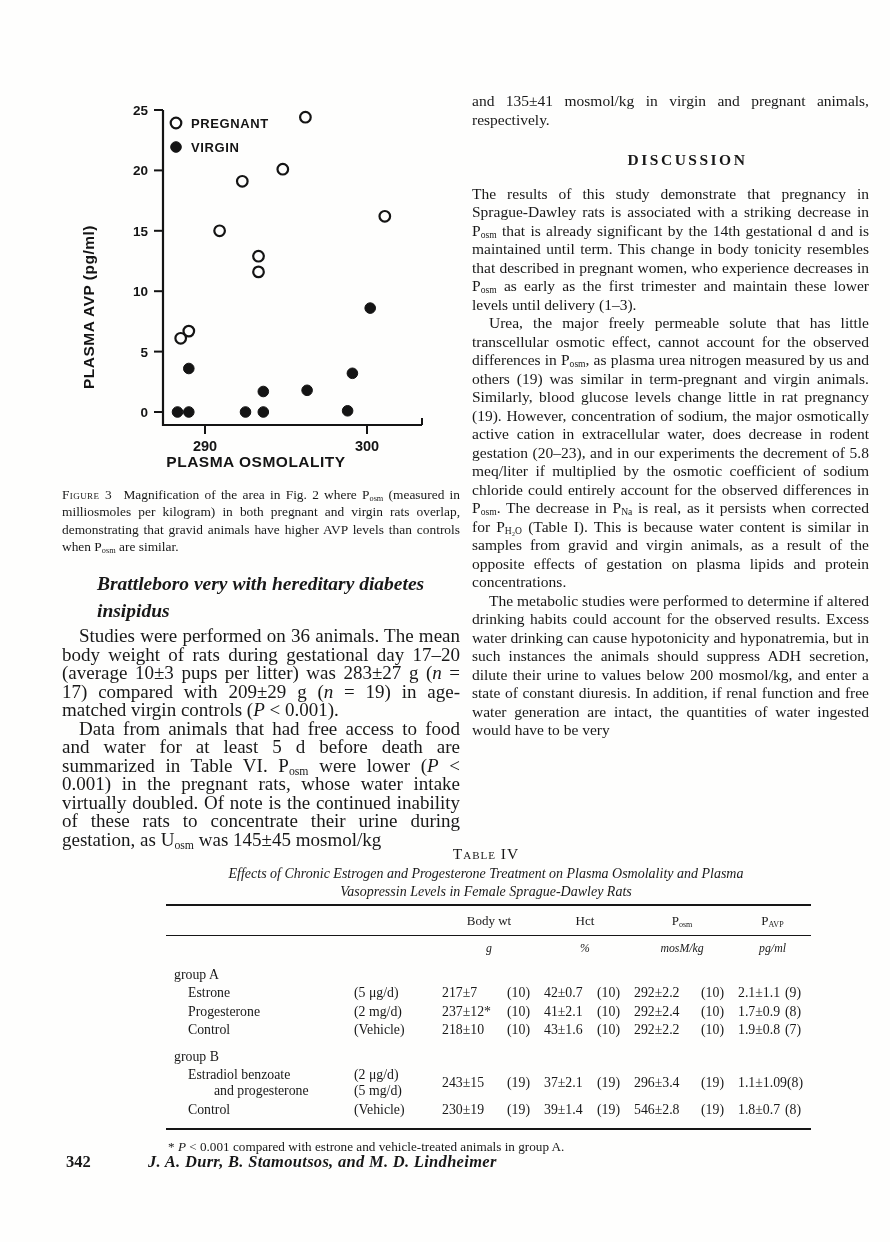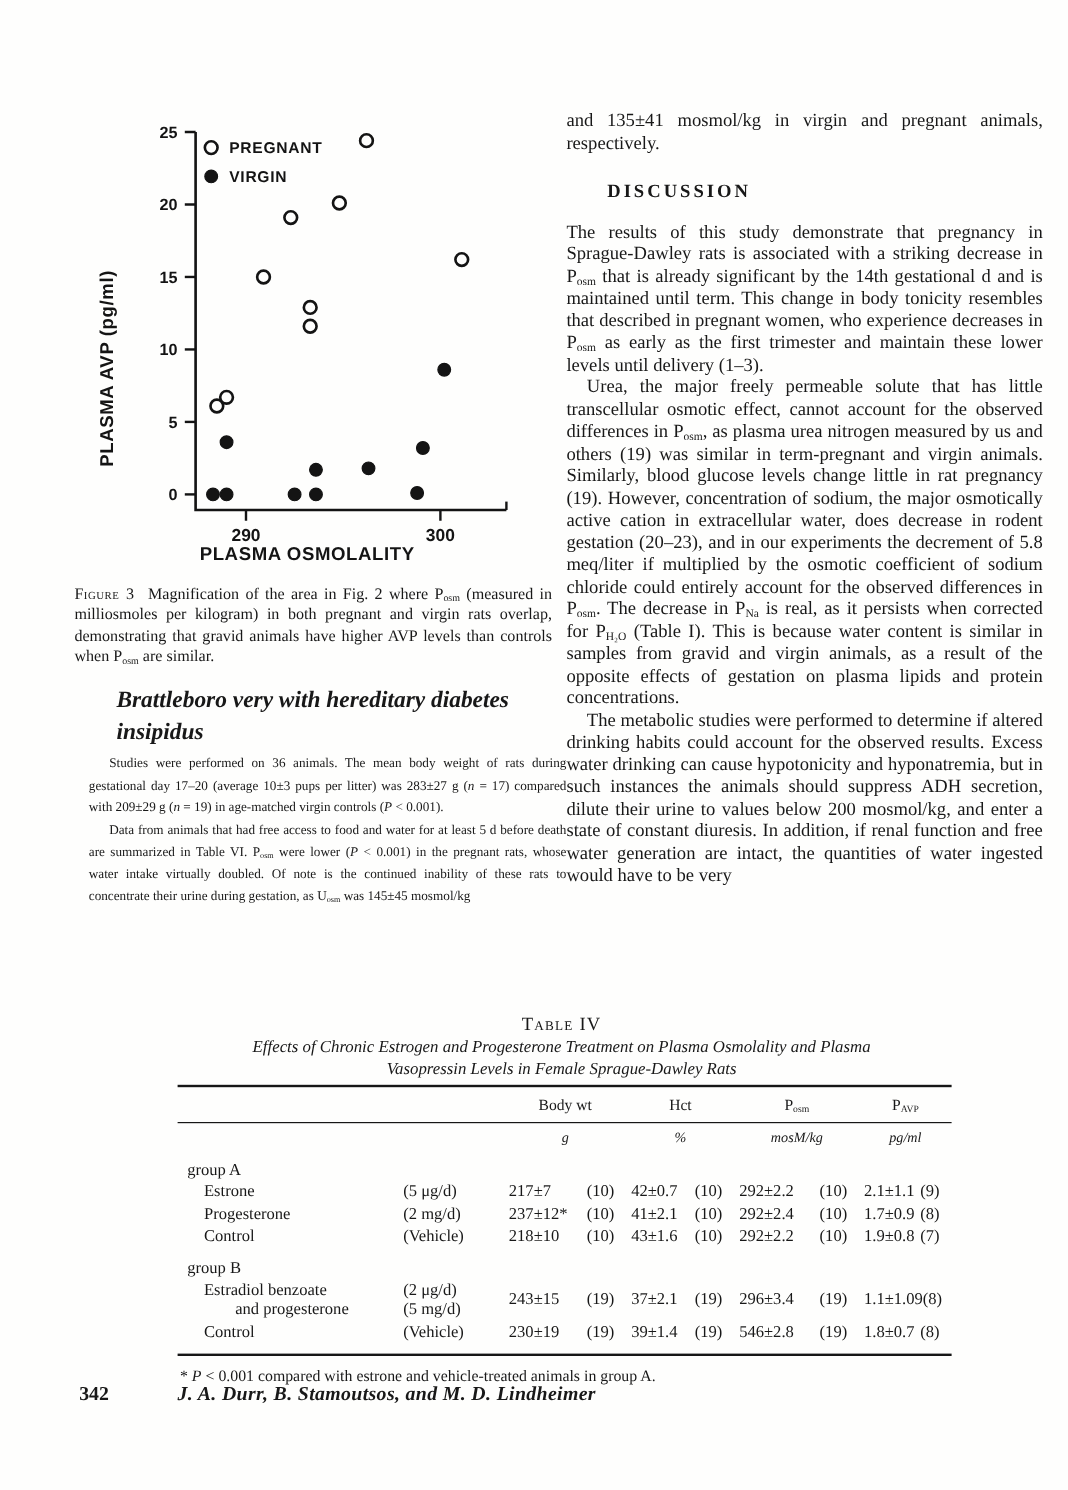--- a/index.html
+++ b/index.html
@@ -17,35 +17,35 @@
   .legend-text{font:bold 13px "Liberation Sans",sans-serif;fill:#141414;letter-spacing:.6px;}
 
   
   .caption{position:absolute;left:62px;top:486px;width:398px;
            font-size:13.4px;line-height:17.3px;text-align:justify;}
   .figlabel{font-variant:small-caps;letter-spacing:.4px;}
   .figlabel:after{content:"\00a0\00a0";}
   .sect-head{position:absolute;left:97px;top:570px;width:352px;
              font-style:italic;font-weight:bold;font-size:19.5px;line-height:27px;}
   .leftflow{position:absolute;left:62px;top:627px;width:398px;
-            font-size:11px;line-height:18.5px;text-align:justify;margin-left:12px;}
+            font-size:19px;line-height:18.5px;text-align:justify;}
   .leftflow p{margin:0;text-indent:17px;}
 
   
   .rightflow{position:absolute;left:472px;top:92px;width:397px;
              font-size:15.5px;line-height:18.5px;text-align:justify;}
   .rightflow p{margin:0;}
   .rightflow p.indent{text-indent:17px;}
   .disc-head{margin:22px 0 15px 34px;font-weight:bold;font-size:15.5px;
-             letter-spacing:2.5px;text-align:left;}
+             letter-spacing:2.5px;text-align:center;}
 
   sub{font-size:.62em;line-height:0;vertical-align:-0.25em;}
 
   
-  .tablewrap{position:absolute;left:125px;top:845px;width:686px;}
+  .tablewrap{position:absolute;left:143px;top:845px;width:686px;}
   .ttitle{text-align:center;font-variant:small-caps;font-size:15.5px;letter-spacing:1px;}
   .tsubtitle{width:545px;margin:2px auto 0 auto;text-align:center;
              font-style:italic;font-size:14px;line-height:17.5px;}
   .tgrid{margin-top:4px;margin-left:23px;width:645px;
          border-top:2.5px solid #161616;border-bottom:2px solid #161616;
          font-size:13.8px;padding-bottom:9px;}
   .trow-grid{display:grid;grid-template-columns:188px 84px 102px 90px 104px 77px;align-items:center;}
   .thead{border-bottom:1.5px solid #161616;padding:7px 0 6px 0;font-size:13px;}
   .thead .hc{text-align:center;}
   .tunits{padding:5px 0 2px 0;font-style:italic;font-size:11.8px;}

